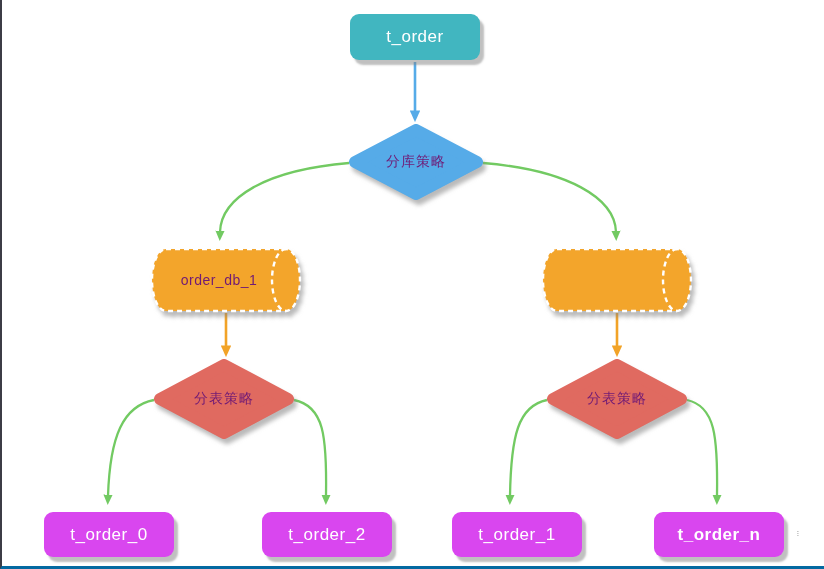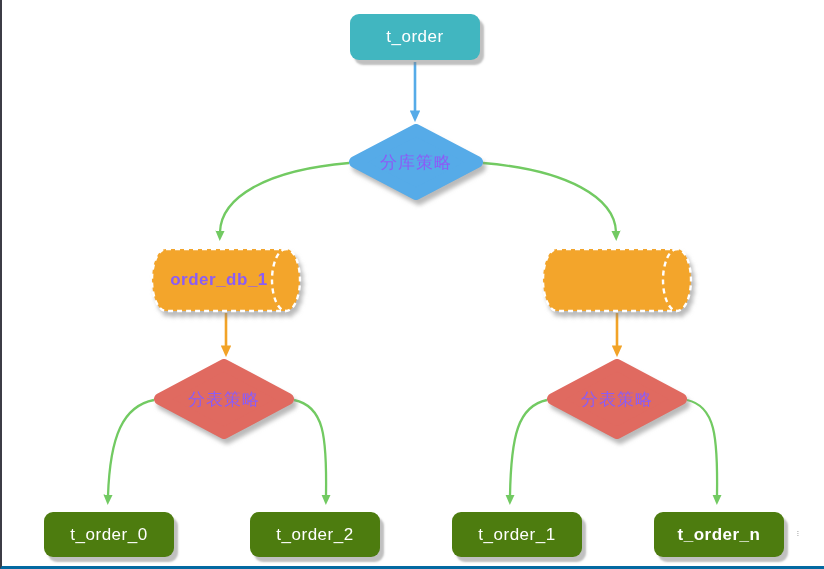--- a/index.html
+++ b/index.html
@@ -16,27 +16,27 @@
   .layer{position:absolute;left:0;top:0;}
   .shape-shadow{filter:drop-shadow(3px 5px 2px rgba(130,130,130,.55));}
   .node{
     position:absolute;
     display:flex;align-items:center;justify-content:center;
     color:#fff;font-size:17px;letter-spacing:.5px;
     box-sizing:border-box;
   }
   .box{border-radius:9px;box-shadow:4px 5px 2px rgba(130,130,130,.5);}
   .teal{background:#41b6c0;}
-  .purple{background:#4d7c0f;}
+  .purple{background:#d946ef;}
   .bold{font-weight:bold;}
   .label-overlay{
     position:absolute;display:flex;align-items:center;justify-content:center;
-    color:#8b5cf6;font-size:17px;letter-spacing:1px;pointer-events:none;
+    color:#701a75;font-size:14px;letter-spacing:1px;pointer-events:none;
   }
-  .cyl-label{font-weight:bold;letter-spacing:.5px;}
+  .cyl-label{font-weight:normal;letter-spacing:.5px;}
   .watermark-frag{
     position:absolute;left:795px;top:530px;width:6px;height:16px;
     color:#555;font-size:7px;line-height:7px;overflow:hidden;
     font-family:"Liberation Sans", sans-serif;opacity:.85;
   }
 </style>
 </head>
 <body>
 
 <div class="stage">
@@ -82,21 +82,21 @@
     <path class="shape-shadow" d="M551,399 L615,365 L679,399 L615,433 Z" fill="#e06a60" stroke="#e06a60" stroke-width="12" stroke-linejoin="round"></path>
   </svg>
 
   <div class="node box teal" style="left:348px;top:14px;width:130px;height:46px;">
     <span>t_order</span>
   </div>
 
   <div class="node box purple" style="left:42px;top:512px;width:130px;height:45px;">
     <span>t_order_0</span>
   </div>
-  <div class="node box purple" style="left:248px;top:512px;width:130px;height:45px;">
+  <div class="node box purple" style="left:260px;top:512px;width:130px;height:45px;">
     <span>t_order_2</span>
   </div>
   <div class="node box purple" style="left:450px;top:512px;width:130px;height:45px;text-align:center;">
     <span>t_order_1</span>
   </div>
   <div class="node box purple bold" style="left:652px;top:512px;width:130px;height:45px;justify-content:center;">
     <span>t_order_n</span>
   </div>
 
   <div class="label-overlay" style="left:347px;top:140px;width:134px;height:44px;">

